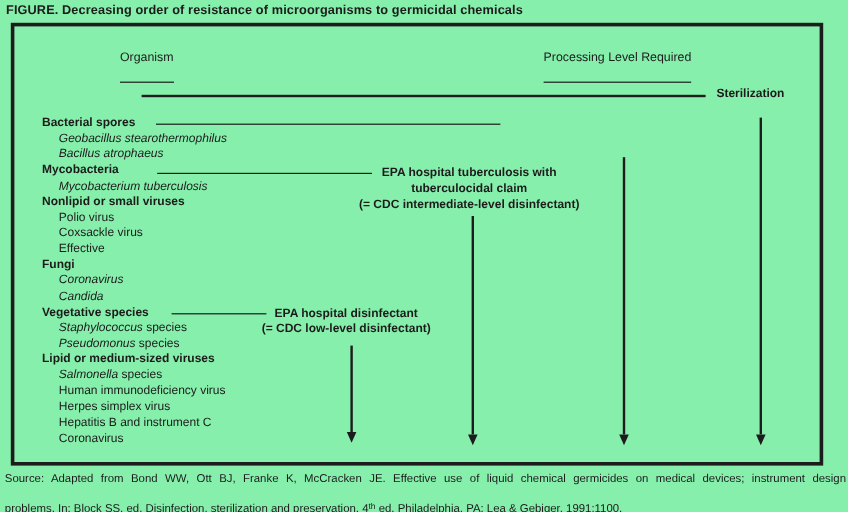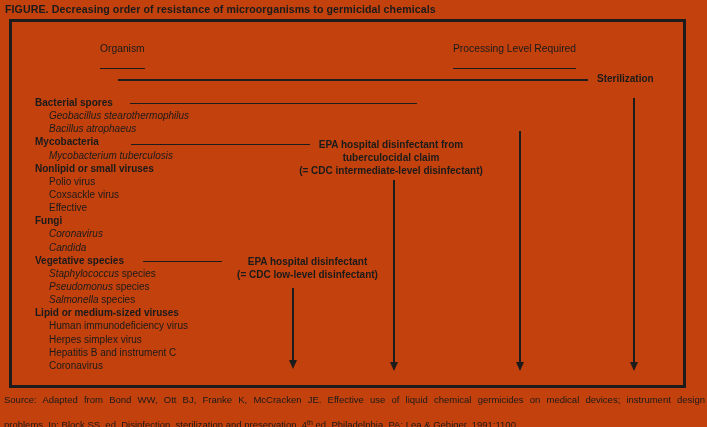--- a/index.html
+++ b/index.html
@@ -1,17 +1,17 @@
 <!DOCTYPE html>
 <html><head>
 <meta charset="utf-8">
 <style>
   html,body{margin:0;padding:0;background:#ffffff;}
   body{width:707px;height:427px;font-family:"Liberation Sans",sans-serif;color:#1b1b1b;}
-  .page{position:relative;width:707px;height:427px;overflow:hidden;background:#c2410c;}
+  .page{position:relative;width:707px;height:427px;overflow:hidden;background:#86efac;}
   .abs{position:absolute;}
   .title{left:5px;top:3px;font-size:10.6px;font-weight:bold;letter-spacing:.1px;white-space:nowrap;}
   .box{left:9px;top:19px;width:671px;height:363px;border:3px solid #1c1c1c;}
   .colhdr{font-size:10.3px;padding-bottom:14px;border-bottom:1.4px solid #1c1c1c;white-space:nowrap;}
   .hline{height:1.5px;background:#1c1c1c;}
   .lvl{font-weight:bold;font-size:10px;line-height:13.1px;text-align:center;}
   .lbl-ster{left:597px;top:73px;font-weight:bold;font-size:10px;white-space:nowrap;}
   .list{left:35px;top:96px;font-size:10px;line-height:13.15px;white-space:nowrap;}
   .row{height:13.15px;}
   .row.h{font-weight:bold;}
@@ -41,48 +41,48 @@
 
   <div class="abs hline" style="left:118px;top:79px;width:470px;"></div>
   <div class="abs hline" style="left:130px;top:102.5px;width:287px;"></div>
   <div class="abs hline" style="left:131px;top:143.5px;width:179px;"></div>
   <div class="abs hline" style="left:143px;top:260.5px;width:79px;"></div>
 
   <div class="abs lbl-ster">Sterilization</div>
 
 
   <div class="abs lvl" style="left:283px;top:138px;width:216px;">
-    <div>EPA hospital disinfectant from</div>
+    <div>EPA hospital tuberculosis with</div>
     <div>tuberculocidal claim</div>
     <div>(= CDC intermediate-level disinfectant)</div>
   </div>
 
-  <div class="abs lvl" style="left:207px;top:255px;width:201px;">
+  <div class="abs lvl" style="left:188px;top:255px;width:201px;">
     <div>EPA hospital disinfectant</div>
     <div>(= CDC low-level disinfectant)</div>
   </div>
 
   <div class="abs list">
     <div class="row h"><span class="it"></span><span>Bacterial spores</span></div>
     <div class="row s"><span class="it">Geobacillus stearothermophilus</span><span></span></div>
     <div class="row s"><span class="it">Bacillus atrophaeus</span><span></span></div>
     <div class="row h"><span class="it"></span><span>Mycobacteria</span></div>
     <div class="row s"><span class="it">Mycobacterium tuberculosis</span><span></span></div>
     <div class="row h"><span class="it"></span><span>Nonlipid or small viruses</span></div>
     <div class="row s"><span class="it"></span><span>Polio virus</span></div>
     <div class="row s"><span class="it"></span><span>Coxsackle virus</span></div>
     <div class="row s"><span class="it"></span><span>Effective</span></div>
     <div class="row h"><span class="it"></span><span>Fungi</span></div>
     <div class="row s"><span class="it">Coronavirus</span><span></span></div>
     <div class="row s"><span class="it">Candida</span><span></span></div>
     <div class="row h"><span class="it"></span><span>Vegetative species</span></div>
     <div class="row s"><span class="it">Staphylococcus</span><span> species</span></div>
     <div class="row s"><span class="it">Pseudomonus</span><span> species</span></div>
+    <div class="row h"><span class="it"></span><span>Lipid or medium-sized viruses</span></div>
     <div class="row s"><span class="it">Salmonella</span><span> species</span></div>
-    <div class="row h"><span class="it"></span><span>Lipid or medium-sized viruses</span></div>
     <div class="row s"><span class="it"></span><span>Human immunodeficiency virus</span></div>
     <div class="row s"><span class="it"></span><span>Herpes simplex virus</span></div>
     <div class="row s"><span class="it"></span><span>Hepatitis B and instrument C</span></div>
     <div class="row s"><span class="it"></span><span>Coronavirus</span></div>
   </div>
 
   <div class="abs arrow" style="left:288.5px;top:288px;height:81px;">
     <div class="shaft" style="height:72px;"></div>
     <div class="head"></div>
   </div>

